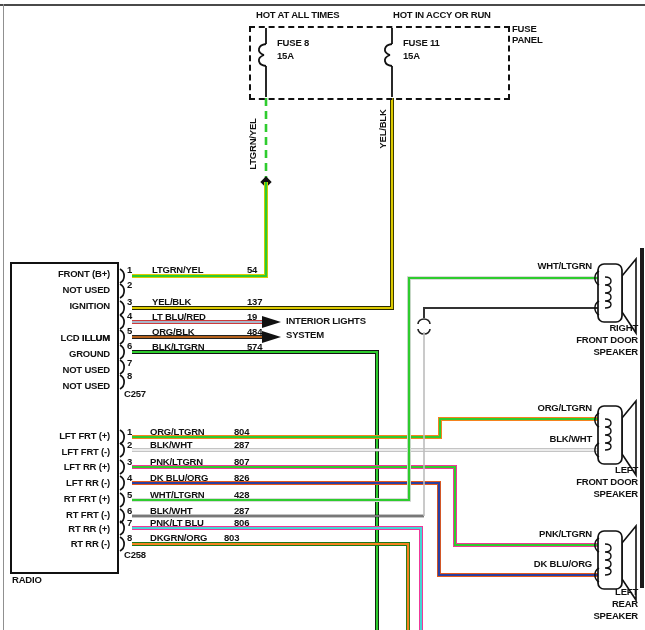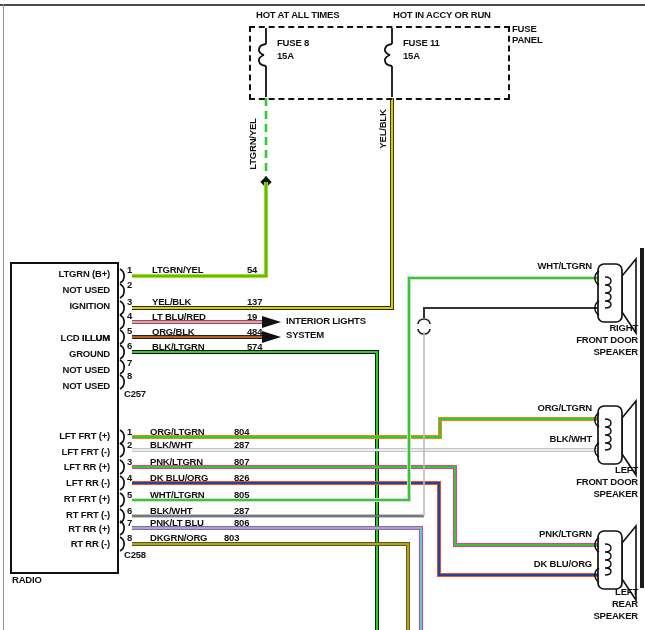--- a/index.html
+++ b/index.html
@@ -191,21 +191,21 @@
   <div class="lbl" style="left:152px;top:296px">YEL/BLK</div>
   <div class="lbl" style="left:247px;top:296px">137</div>
   <div class="lbl" style="left:152px;top:311px">LT BLU/RED</div>
   <div class="lbl" style="left:247px;top:311px">19</div>
   <div class="lbl" style="left:152px;top:326px">ORG/BLK</div>
   <div class="lbl" style="left:247px;top:326px">484</div>
   <div class="lbl" style="left:152px;top:341px">BLK/LTGRN</div>
   <div class="lbl" style="left:247px;top:341px">574</div>
   <div class="lbl" style="left:124px;top:388px">C257</div>
 
-  <div class="func" style="top:268px">LTGRN (B+)</div>
+  <div class="func" style="top:268px">FRONT (B+)</div>
   <div class="func" style="top:284px">NOT USED</div>
   <div class="func" style="top:300px">IGNITION</div>
   <div class="func" style="top:332px">ILLUM</div>
   <div class="func" style="top:332px">LCD ILLUM</div>
   <div class="func" style="top:348px">GROUND</div>
   <div class="func" style="top:364px">NOT USED</div>
   <div class="func" style="top:380px">NOT USED</div>
 
   <div class="lbl" style="left:286px;top:315px">INTERIOR LIGHTS</div>
   <div class="lbl" style="left:286px;top:329px">SYSTEM</div>
@@ -221,21 +221,21 @@
 
   <div class="lbl" style="left:150px;top:426px">ORG/LTGRN</div>
   <div class="lbl" style="left:234px;top:426px">804</div>
   <div class="lbl" style="left:150px;top:439px">BLK/WHT</div>
   <div class="lbl" style="left:234px;top:439px">287</div>
   <div class="lbl" style="left:150px;top:456px">PNK/LTGRN</div>
   <div class="lbl" style="left:234px;top:456px">807</div>
   <div class="lbl" style="left:150px;top:472px">DK BLU/ORG</div>
   <div class="lbl" style="left:234px;top:472px">826</div>
   <div class="lbl" style="left:150px;top:489px">WHT/LTGRN</div>
-  <div class="lbl" style="left:234px;top:489px">805</div>
+  <div class="lbl" style="left:234px;top:489px">428</div>
   <div class="lbl" style="left:150px;top:505px">BLK/WHT</div>
   <div class="lbl" style="left:234px;top:505px">287</div>
   <div class="lbl" style="left:150px;top:517px">PNK/LT BLU</div>
   <div class="lbl" style="left:234px;top:517px">806</div>
   <div class="lbl" style="left:150px;top:532px">DKGRN/ORG</div>
   <div class="lbl" style="left:224px;top:532px">803</div>
   <div class="lbl" style="left:124px;top:549px">C258</div>
 
   <div class="func" style="top:430px">LFT FRT (+)</div>
   <div class="func" style="top:446px">LFT FRT (-)</div>

